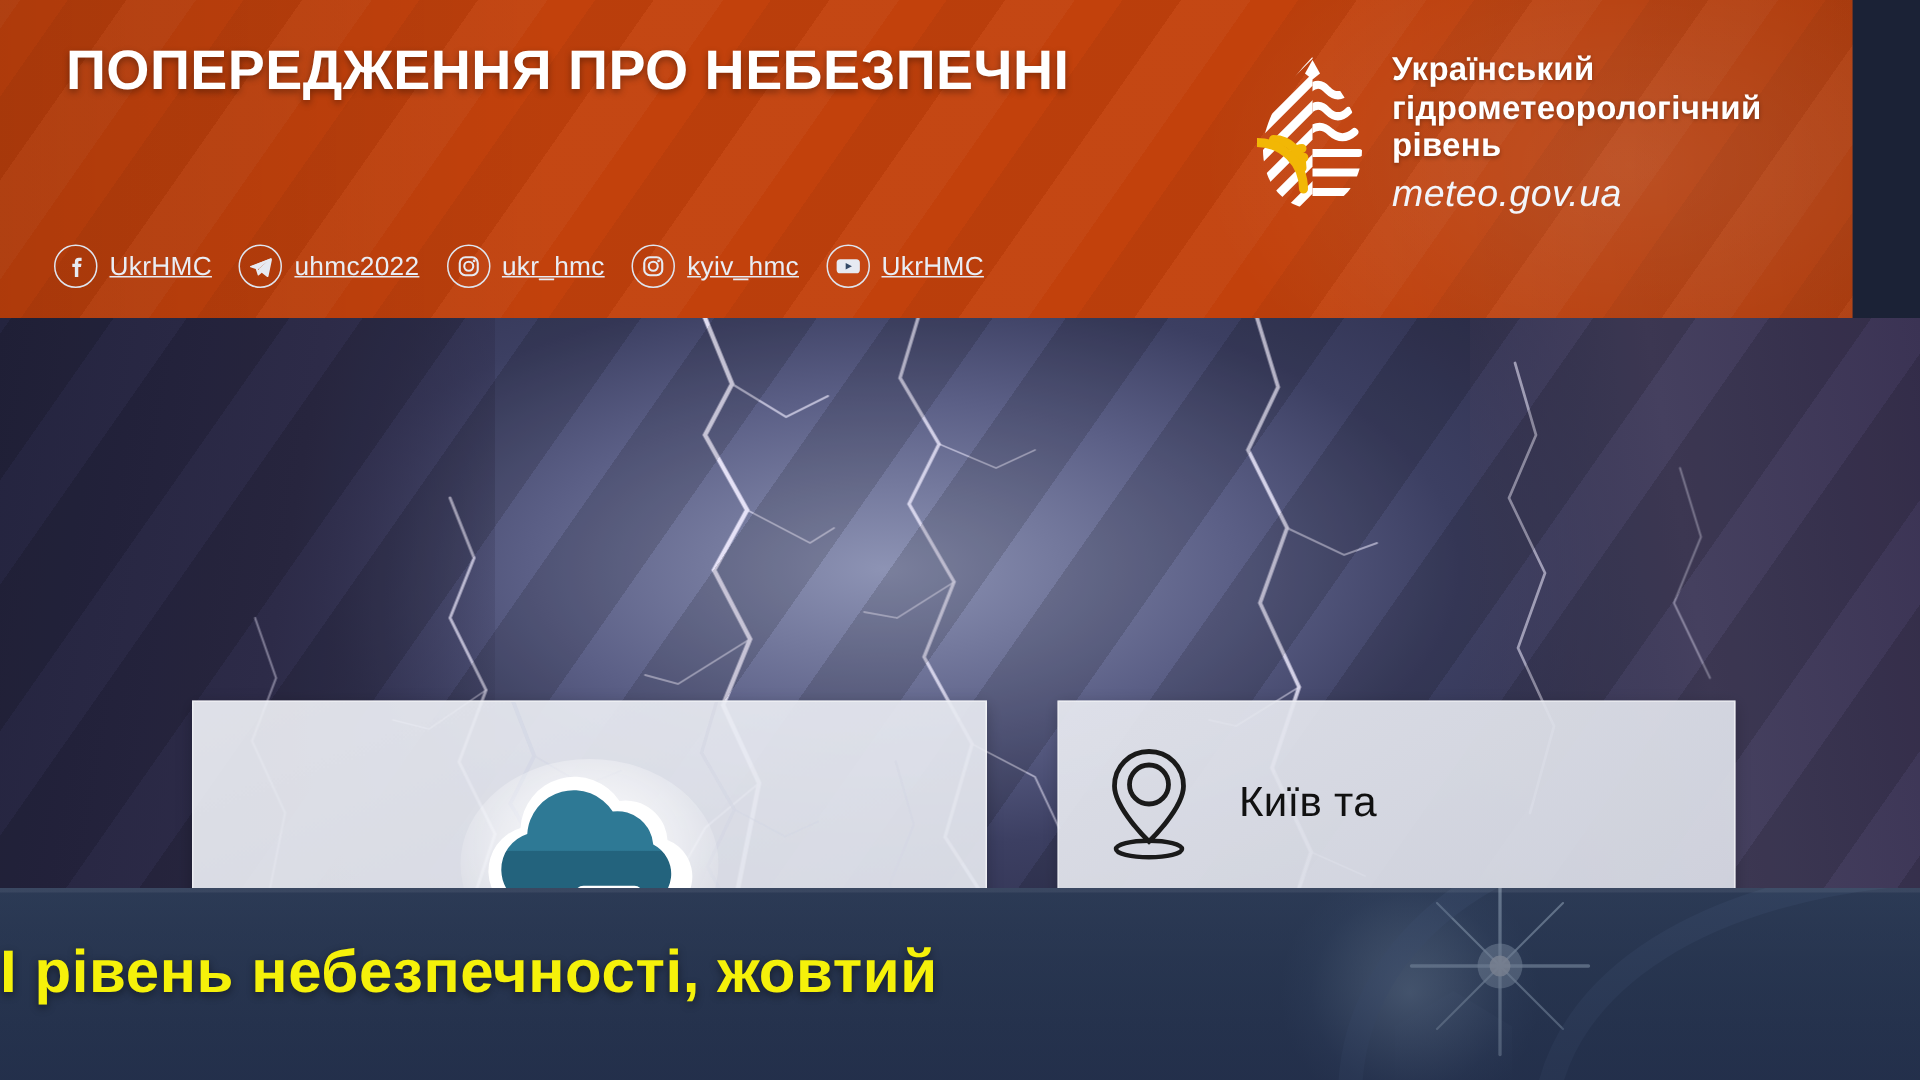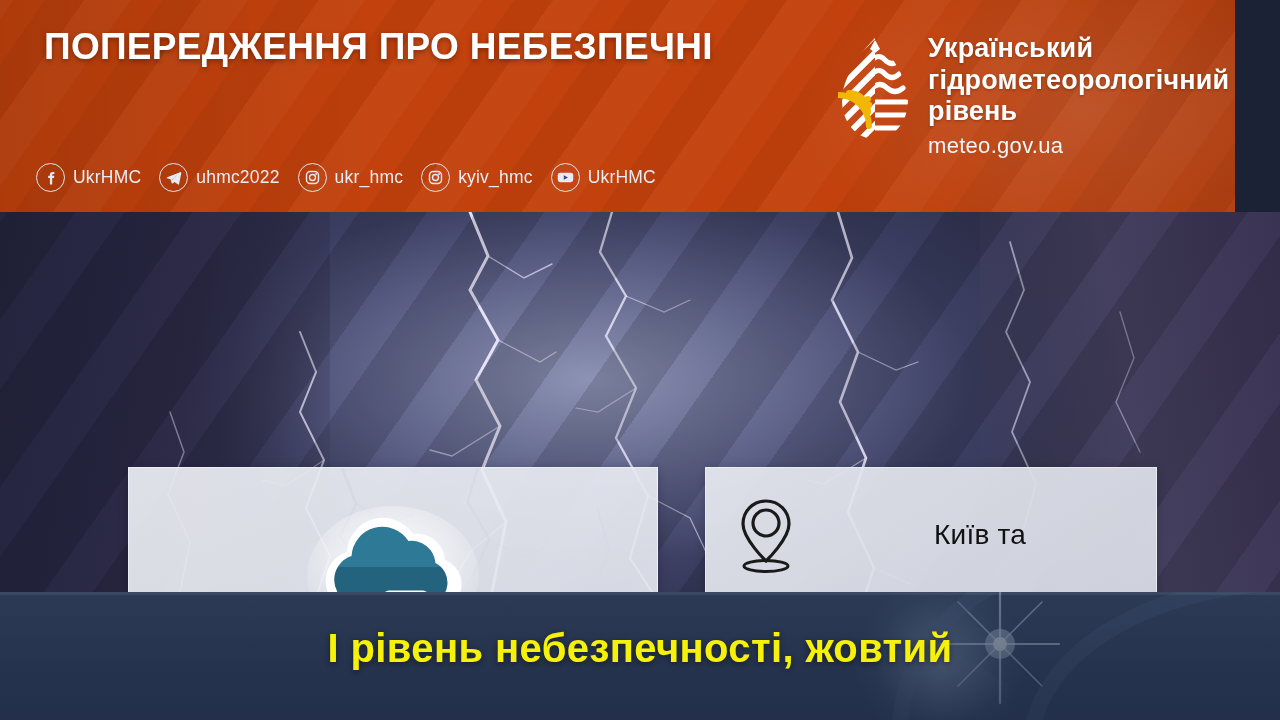--- a/index.html
+++ b/index.html
@@ -51,45 +51,45 @@
     text-shadow:0 2px 5px rgba(0,0,0,0.35);
   }
   .title span { display:block; }
 
   
   .social {
     position:absolute; left:36px; top:163px;
     display:flex; align-items:center; gap:0px;
     color:#e6eaf2;
   }
-  .social-item { display:flex; align-items:center; margin-right:18px; }
+  .social-item { display:flex; align-items:center; margin-right:18px;text-decoration:underline; }
   .social-ring {
     width:29px; height:29px; border-radius:50%;
     border:1.6px solid #dfe5ef;
     display:flex; align-items:center; justify-content:center;
     margin-right:8px;
     flex:0 0 auto;
   }
   .social-ring svg { display:block; }
   .social-label { font-size:17.5px; color:#e9edf4; letter-spacing:0.2px; white-space:nowrap; }
 
   
   .logo-block {
     position:absolute; left:838px; top:33px;
     display:flex; align-items:flex-start; gap:16px;
   }
   .logo-mark { width:74px; height:106px; flex:0 0 auto; margin-top:3px; }
   .brand { color:#ffffff; }
   .brand .name {
-    font-size:27px; line-height:1.17; font-weight:bold; letter-spacing:0.2px;
+    font-size:22px; line-height:1.17; font-weight:bold; letter-spacing:0.2px;
     text-shadow:0 1px 3px rgba(0,0,0,0.3);
   }
   .brand .name span { display:block; }
   .brand .site {
-    margin-top:5px; font-size:22px; letter-spacing:0.3px; color:#f2f5fa;
+    margin-top:5px; font-size:25px; letter-spacing:0.3px; color:#f2f5fa;font-style:italic;
   }
 
   
   .middle {
     position:absolute; left:0; top:212px; width:1280px; height:380px;
     overflow:hidden;
     background:
       radial-gradient(ellipse 620px 300px at 46% 44%, #8d93b4 0%, #5b5f86 38%, #3c3f62 62%, #2b2c49 100%),
       #2b2c49;
   }
@@ -134,21 +134,20 @@
     border:1px solid rgba(255,255,255,0.5);
     box-shadow:0 2px 10px rgba(0,0,0,0.22);
     display:flex; align-items:center;
     overflow:hidden;
   }
   #panel-location { top:255px; height:136px; }
 
   .panel-icon { width:120px; flex:0 0 auto; display:flex; align-items:center; justify-content:center; }
   .panel-text {
     flex:1 1 auto; padding-right:22px;
-    text-align:center;
     color:#111111;
     font-size:28px; line-height:1.26;
     letter-spacing:0.2px;
   }
   .panel-text span { display:block; }
 
   
   .bottom {
     position:absolute; left:0; top:592px; width:1280px; height:128px;
     overflow:hidden;
@@ -169,21 +168,21 @@
   }
   .bottom .flare { position:absolute; left:1000px; top:52px; width:130px; height:130px; transform:translate(-50%,-50%); }
   .bottom .overlay {
     position:absolute; inset:0;
     background:linear-gradient(180deg, rgba(38,52,78,0.55), rgba(35,47,73,0.72));
   }
   .bottom .topline { position:absolute; left:0; top:0; width:1280px; height:3px; background:rgba(255,255,255,0.07); }
 
   .level-text {
     position:absolute; left:0; right:0; top:626px;
-    text-align:center;
+    text-align:left;
     color:#f5f10a;
     font-size:40px; font-weight:bold;
     letter-spacing:0.4px;
     text-shadow:0 2px 6px rgba(0,0,0,0.45);
   }
 </style>
 </head>
 <body>
 
 <div id="stage">

